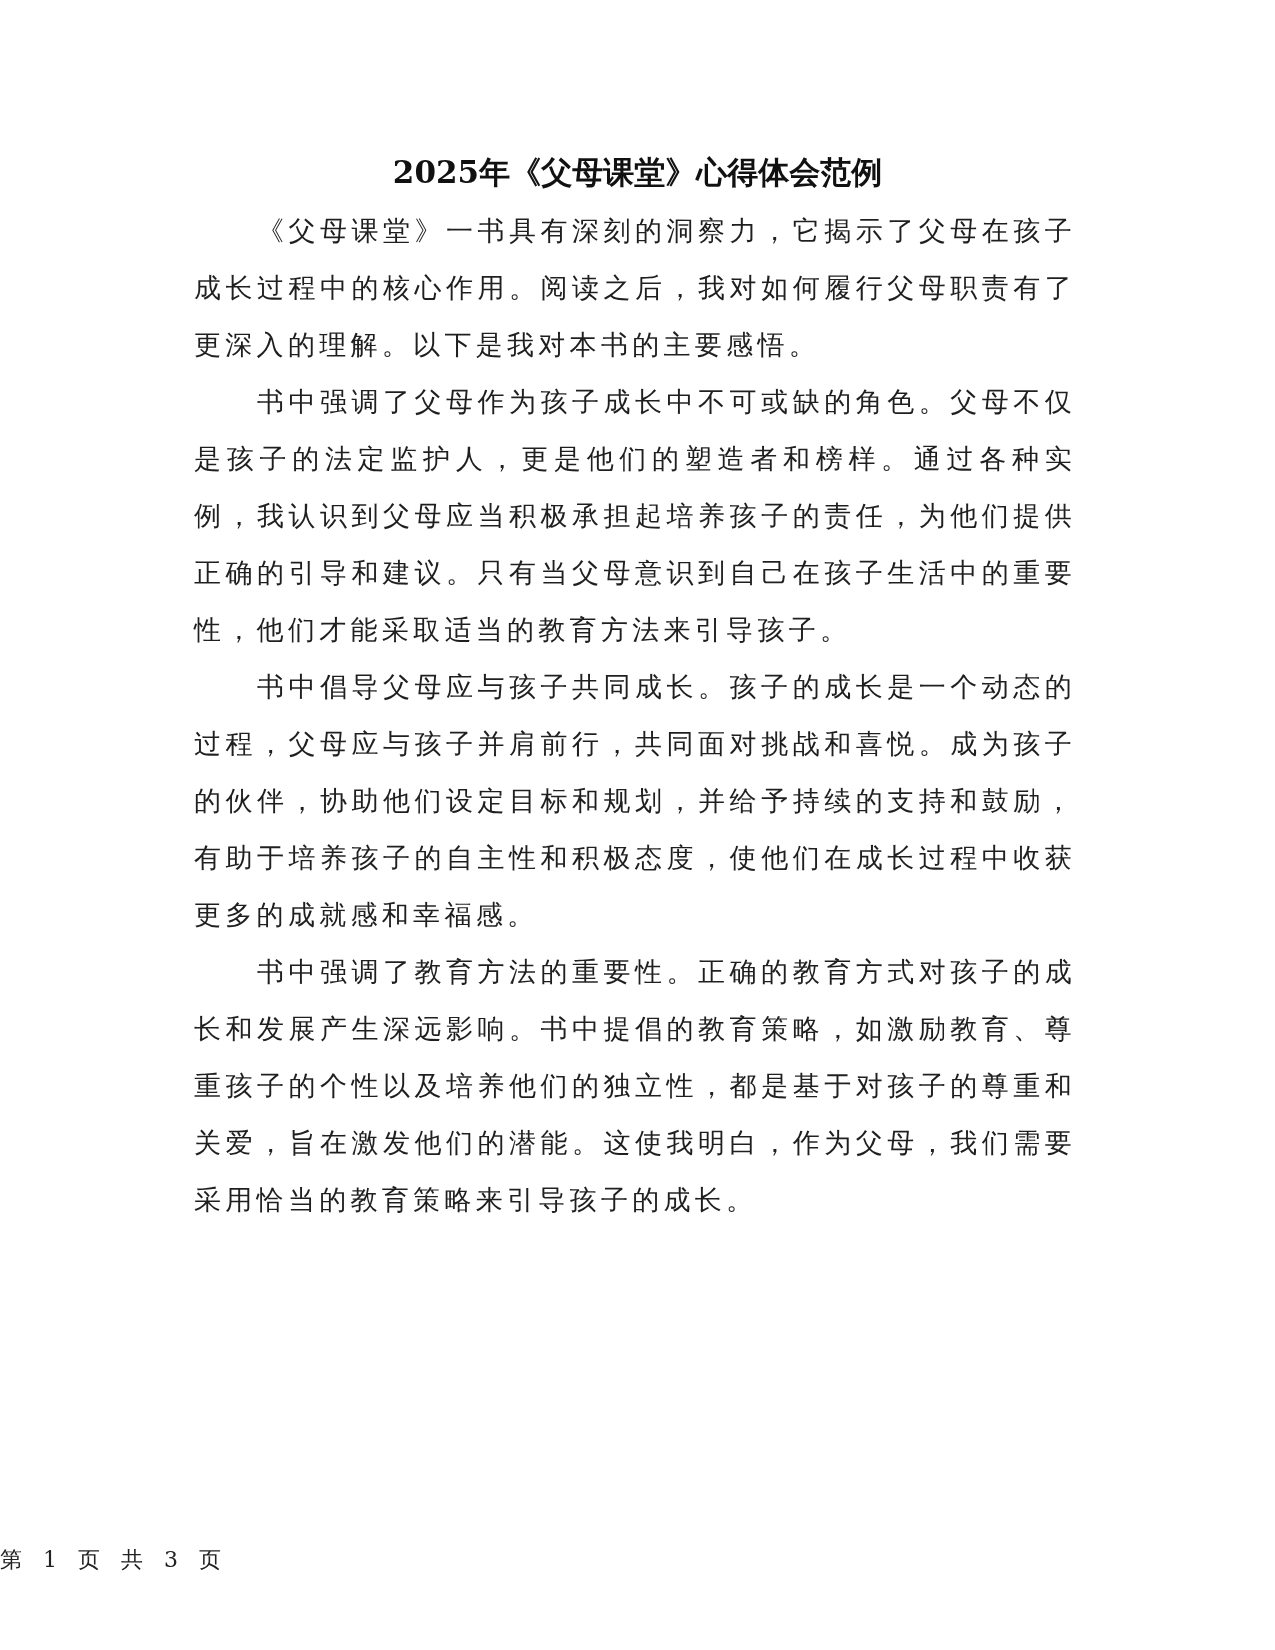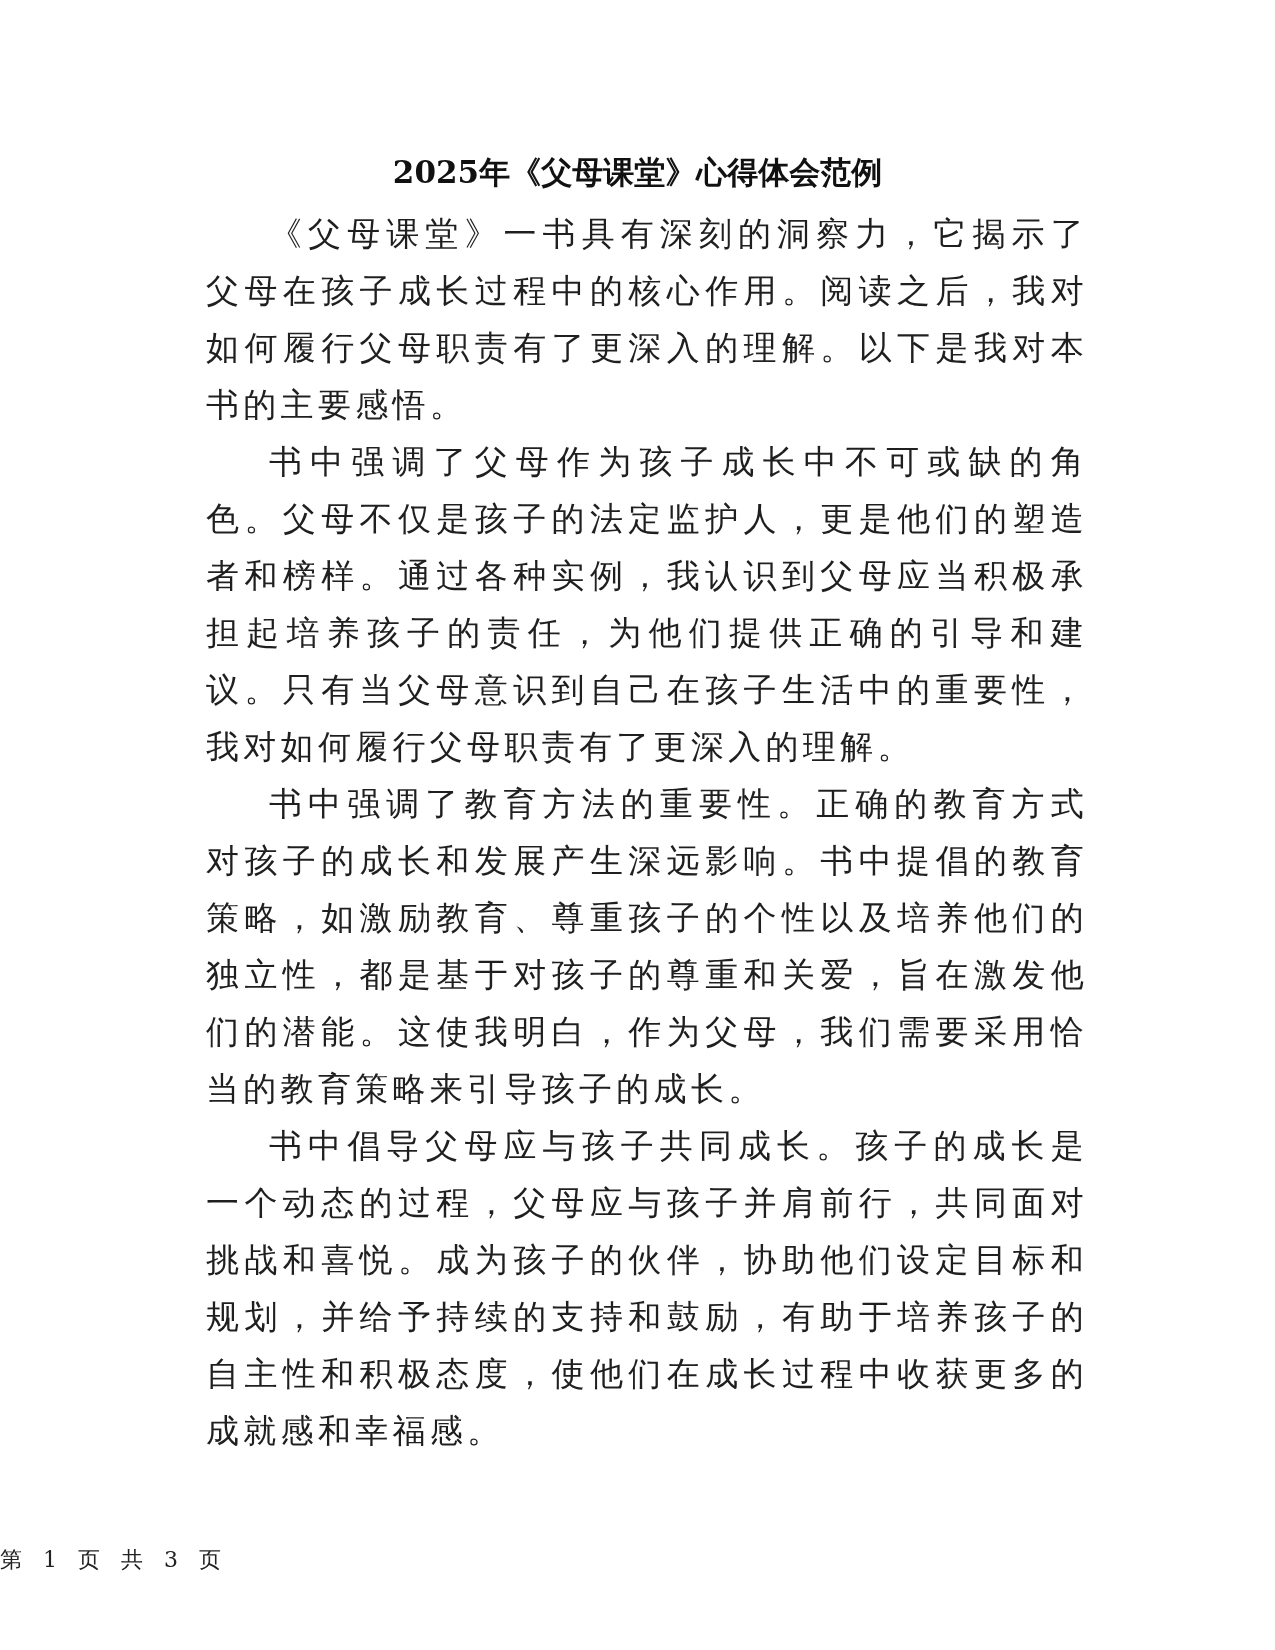--- a/index.html
+++ b/index.html
@@ -4,36 +4,36 @@
 <style>
   html, body { margin: 0; padding: 0; background: #ffffff; }
   body { width: 1275px; height: 1650px; position: relative; overflow: hidden; }
   .page { position: absolute; left: 0; top: 0; width: 1275px; height: 1650px; background: #fff; color: #1a1a1a; }
   .title {
     position: absolute; left: 0; top: 150px; width: 1275px; text-align: center;
     font-family: "DejaVu Serif", "Liberation Serif", serif; font-size: 31px; font-weight: bold;
     line-height: 44px; letter-spacing: 0px; color: #111;
   }
   .body {
-    position: absolute; left: 206px; top: 205px; width: 882px;
-    font-family: Liberation Sans, sans-serif; font-size: 33px;
+    position: absolute; left: 194px; top: 205px; width: 882px;
+    font-family: Liberation Mono, monospace; font-size: 27px;
     line-height: 57px; color: #1f1f1f; letter-spacing: 4.3px;
   }
   .para { margin: 0; text-indent: 63px; text-align: justify; }
   .footer {
     position: absolute; left: 0; top: 1545px; width: 1275px; 
     font-family: "DejaVu Serif", "Liberation Serif", serif; font-size: 22px; color: #222;
     word-spacing: 6px; letter-spacing: 4px;
   }
 </style>
 </head>
 <body>
 
 <div class="page">
   <div class="title">2025年《父母课堂》心得体会范例</div>
   <div class="body">
     <p class="para">《父母课堂》一书具有深刻的洞察力，它揭示了父母在孩子成长过程中的核心作用。阅读之后，我对如何履行父母职责有了更深入的理解。以下是我对本书的主要感悟。</p>
-    <p class="para">书中强调了父母作为孩子成长中不可或缺的角色。父母不仅是孩子的法定监护人，更是他们的塑造者和榜样。通过各种实例，我认识到父母应当积极承担起培养孩子的责任，为他们提供正确的引导和建议。只有当父母意识到自己在孩子生活中的重要性，我对如何履行父母职责有了更深入的理解。</p>
+    <p class="para">书中强调了父母作为孩子成长中不可或缺的角色。父母不仅是孩子的法定监护人，更是他们的塑造者和榜样。通过各种实例，我认识到父母应当积极承担起培养孩子的责任，为他们提供正确的引导和建议。只有当父母意识到自己在孩子生活中的重要性，他们才能采取适当的教育方法来引导孩子。</p>
+    <p class="para">书中倡导父母应与孩子共同成长。孩子的成长是一个动态的过程，父母应与孩子并肩前行，共同面对挑战和喜悦。成为孩子的伙伴，协助他们设定目标和规划，并给予持续的支持和鼓励，有助于培养孩子的自主性和积极态度，使他们在成长过程中收获更多的成就感和幸福感。</p>
     <p class="para">书中强调了教育方法的重要性。正确的教育方式对孩子的成长和发展产生深远影响。书中提倡的教育策略，如激励教育、尊重孩子的个性以及培养他们的独立性，都是基于对孩子的尊重和关爱，旨在激发他们的潜能。这使我明白，作为父母，我们需要采用恰当的教育策略来引导孩子的成长。</p>
-    <p class="para">书中倡导父母应与孩子共同成长。孩子的成长是一个动态的过程，父母应与孩子并肩前行，共同面对挑战和喜悦。成为孩子的伙伴，协助他们设定目标和规划，并给予持续的支持和鼓励，有助于培养孩子的自主性和积极态度，使他们在成长过程中收获更多的成就感和幸福感。</p>
   </div>
   <div class="footer">第 1 页 共 3 页</div>
 </div>
 
 </body></html>

